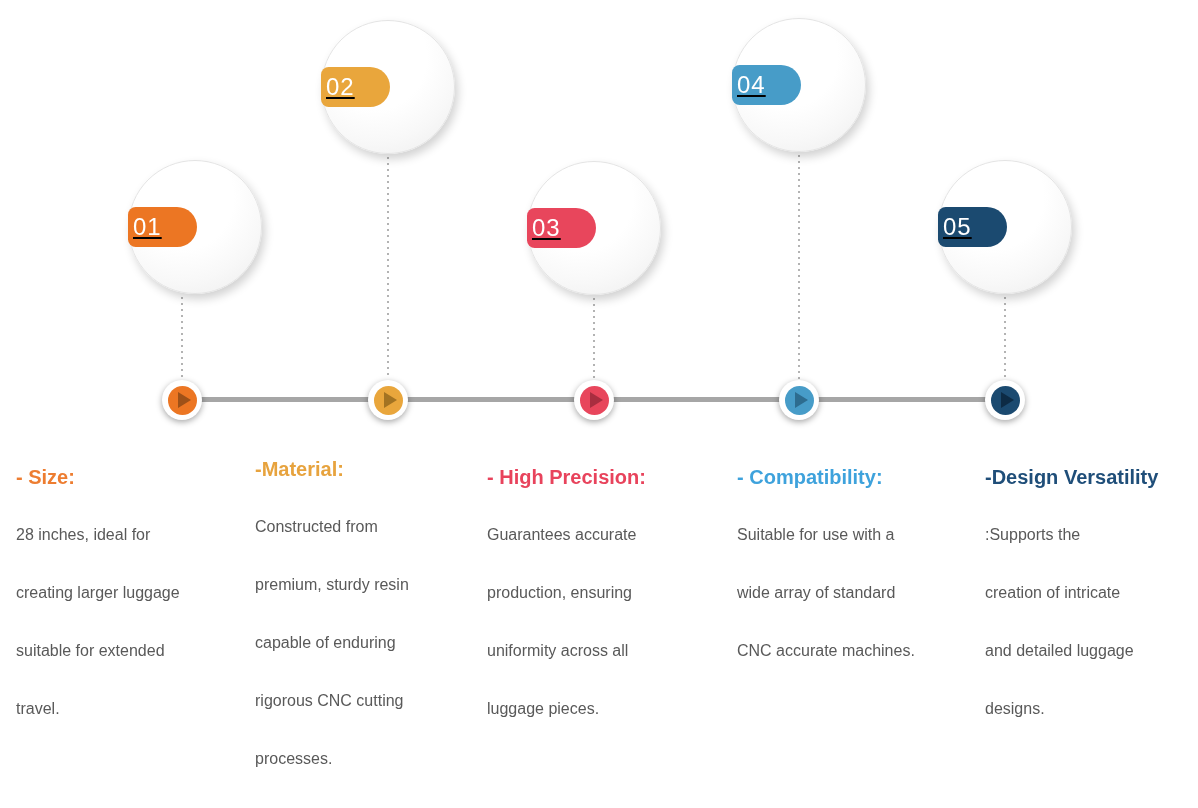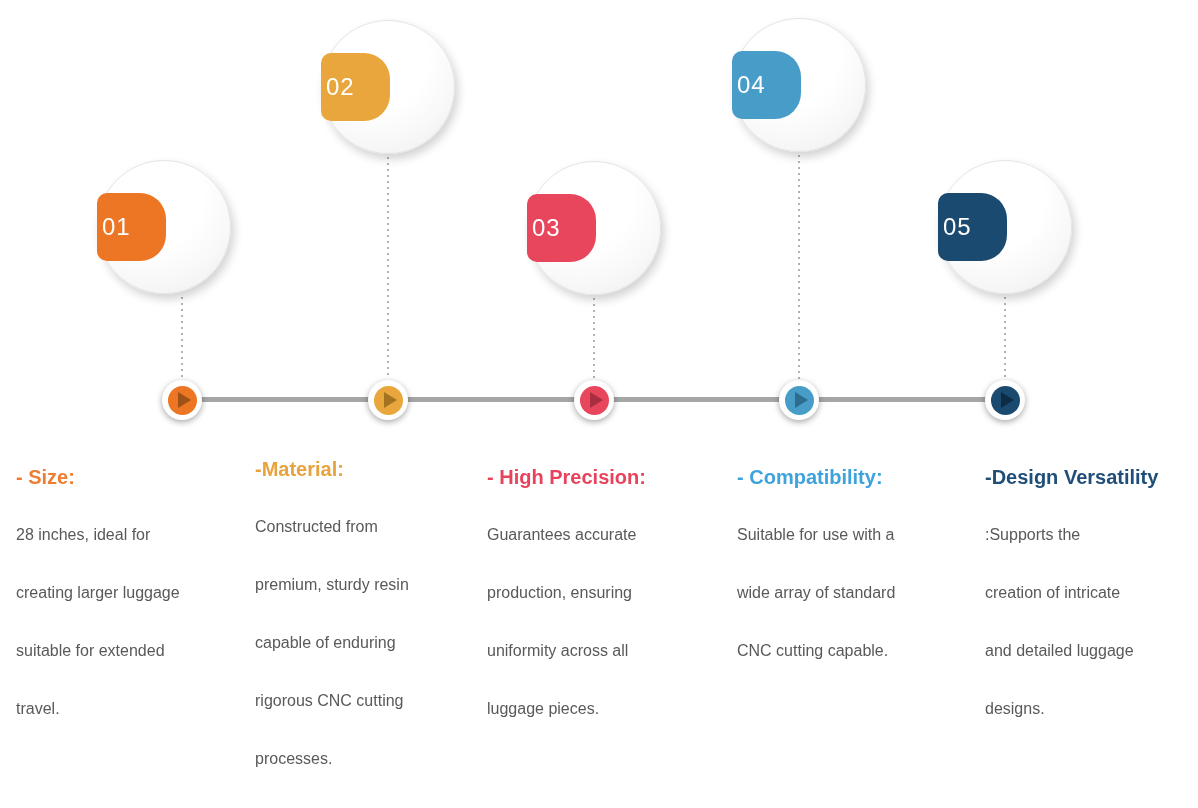--- a/index.html
+++ b/index.html
@@ -20,31 +20,31 @@
     border-radius: 50%;
     background: radial-gradient(circle at 40% 28%, #ffffff 42%, #f8f8f8 68%, #ececec 100%);
     border: 1px solid #e4e4e4;
     box-shadow: 3px 5px 10px rgba(0,0,0,0.18);
     z-index: 3;
   }
   .pill {
     position: absolute;
     left: -1px; top: 50%;
     transform: translateY(-50%);
-    width: 69px; height: 68px;
+    width: 69px; height: 40px;
     border-radius: 10px 26px 26px 10px;
-    display: flex; align-items: center;
+    display: flex; align-items: center; text-decoration: underline;
   }
   .pill .num {
     color: #ffffff;
     font-size: 24px;
     padding-left: 5px;
     letter-spacing: 1px;
   }
-  .c1 { left: 97px; top: 160px; }
+  .c1 { left: 128px; top: 160px; }
   .c2 { left: 321px; top: 20px;  }
   .c3 { left: 527px; top: 161px; }
   .c4 { left: 732px; top: 18px;  }
   .c5 { left: 938px; top: 160px; }
 
   
   .dotted {
     position: absolute;
     width: 2px;
     background: repeating-linear-gradient(to bottom, #b3b3b3 0 2px, transparent 2px 6px);
@@ -201,21 +201,21 @@
     <div class="bline">Guarantees accurate</div>
     <div class="bline">production, ensuring</div>
     <div class="bline">uniformity across all</div>
     <div class="bline">luggage pieces.</div>
   </div>
 
   <div class="col t4">
     <div class="hdr" style="color: rgb(62, 162, 220);">- Compatibility:</div>
     <div class="bline">Suitable for use with a</div>
     <div class="bline">wide array of standard</div>
-    <div class="bline">CNC cutting capable.</div>
+    <div class="bline">CNC accurate machines.</div>
   </div>
 
   <div class="col t5">
     <div class="hdr" style="color: rgb(31, 78, 121);">-Design Versatility</div>
     <div class="bline">:Supports the</div>
     <div class="bline">creation of intricate</div>
     <div class="bline">and detailed luggage</div>
     <div class="bline">designs.</div>
   </div>
 

